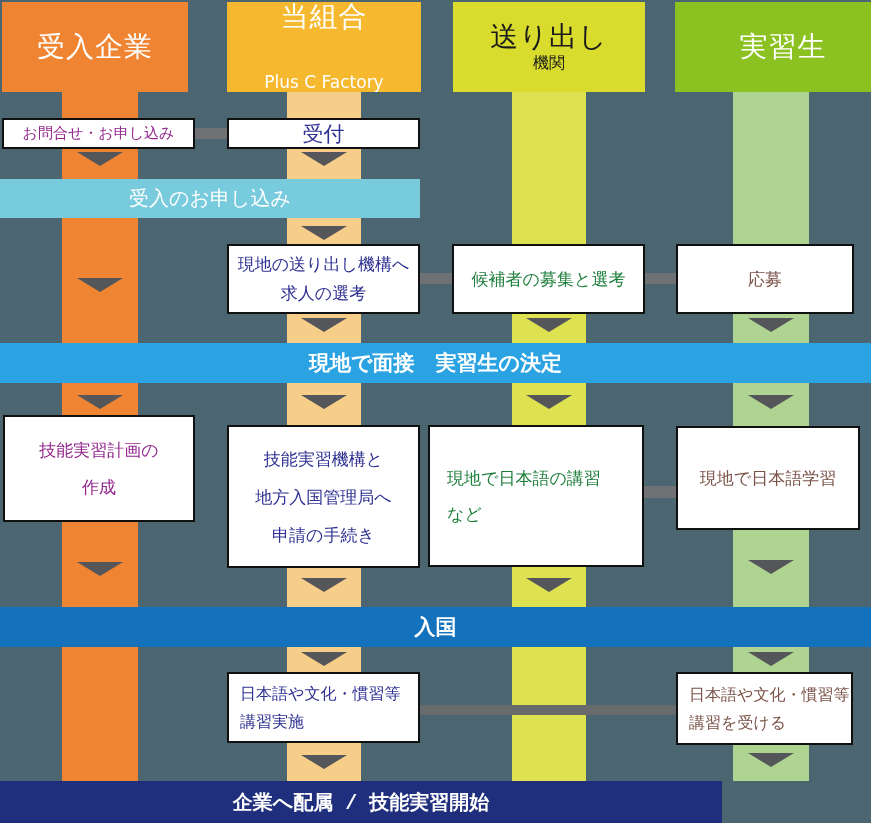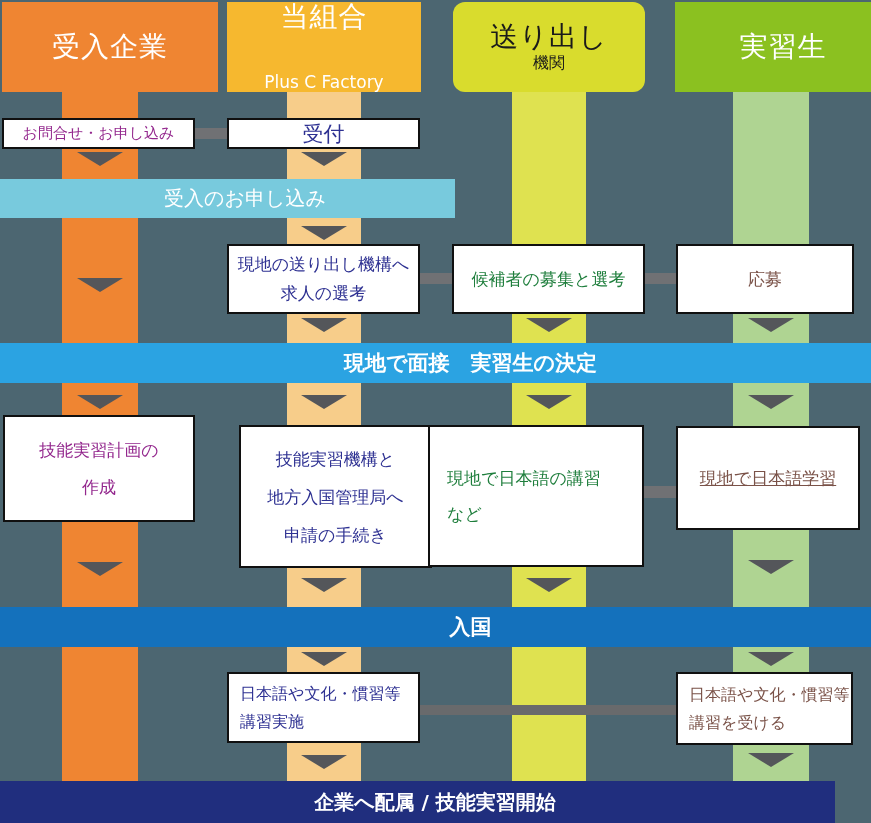--- a/index.html
+++ b/index.html
@@ -12,59 +12,59 @@
   html,body{margin:0;padding:0;}
   body{background:var(--bg);font-family:"DejaVu Sans","Liberation Sans",sans-serif;}
   #stage{position:relative;width:871px;height:823px;background:var(--bg);overflow:hidden;}
 
   
   .hdr{position:absolute;top:2px;height:90px;display:flex;flex-direction:column;
        align-items:center;justify-content:center;color:#ffffff;line-height:1.15;}
   .hdr .t{font-size:28px;letter-spacing:1px;}
   .hdr .s{font-size:17px;margin-top:1px;}
   .hdr .s:empty{display:none;}
-  #hdr1{left:2px;width:216px;background:var(--col1);}
+  #hdr1{left:2px;width:186px;background:var(--col1);}
   #hdr2{left:227px;width:194px;background:var(--col2);gap:39px;}
-  #hdr3{left:453px;width:192px;background:var(--col3);color:var(--hdrdark);border-radius:12px;}
+  #hdr3{left:453px;width:192px;background:var(--col3);color:var(--hdrdark);}
   #hdr3 .s{font-size:16px;}
   #hdr4{left:675px;width:216px;background:var(--col4);}
 
   
   .vband{position:absolute;top:92px;height:689px;}
   #vb1{left:62px;width:76px;background:var(--col1band);}
   #vb2{left:287px;width:74px;background:var(--col2band);}
   #vb3{left:512px;width:74px;background:var(--col3band);}
   #vb4{left:733px;width:76px;background:var(--col4band);}
 
   
   .hband{position:absolute;left:0;display:flex;align-items:center;justify-content:center;
-         color:#ffffff;z-index:3;padding-left:35px;}
+         color:#ffffff;z-index:3;}
   #band-application{top:179px;width:420px;height:39px;background:var(--band1);
                     font-size:20px;font-weight:500;}
   #band-interview{top:343px;width:871px;height:40px;background:var(--band2);
                   font-size:21px;font-weight:bold;}
   #band-entry{top:607px;width:871px;height:40px;background:var(--band3);
               font-size:21px;font-weight:bold;font-family:Liberation Mono, monospace;}
-  #band-assignment{top:781px;width:800px;height:42px;background:var(--band4);
-                   font-size:20px;font-weight:bold;}
+  #band-assignment{top:781px;width:722px;height:42px;background:var(--band4);
+                   font-size:20px;font-weight:bold;font-family:Liberation Mono, monospace;}
 
   
   .fbox{position:absolute;background:#ffffff;border:2px solid var(--boxborder);
         box-sizing:border-box;display:flex;flex-direction:column;justify-content:center;
         align-items:center;text-align:center;font-size:17px;z-index:4;}
   #box-inquiry{left:2px;top:118px;width:193px;height:31px;font-size:15px;color:var(--purple);}
   #box-reception{left:227px;top:118px;width:193px;height:31px;font-size:21px;color:var(--navy);}
   #box-job-selection{left:227px;top:244px;width:193px;height:70px;color:var(--navy);line-height:29px;}
   #box-candidate{left:452px;top:244px;width:193px;height:70px;color:var(--green);}
   #box-apply{left:676px;top:244px;width:178px;height:70px;color:var(--brown);}
   #box-training-plan{left:3px;top:415px;width:192px;height:107px;color:var(--purple);line-height:37px;}
-  #box-procedure{left:227px;top:425px;width:193px;height:143px;color:var(--navy);line-height:38px;margin-left:12px;}
+  #box-procedure{left:227px;top:425px;width:193px;height:143px;color:var(--navy);line-height:38px;}
   #box-local-course{left:428px;top:425px;width:216px;height:142px;color:var(--green);
                     line-height:36px;align-items:flex-start;text-align:left;padding-left:17px;}
-  #box-local-study{left:676px;top:426px;width:184px;height:104px;color:var(--brown);text-decoration:underline;}
+  #box-local-study{left:676px;top:426px;width:184px;height:104px;color:var(--brown);}
   #box-course-conduct{left:227px;top:672px;width:193px;height:71px;color:var(--navy);
                       font-size:16px;line-height:28px;align-items:flex-start;text-align:left;padding-left:11px;}
   #box-course-receive{left:676px;top:672px;width:177px;height:73px;color:var(--brown);
                       font-size:16px;line-height:28px;align-items:flex-start;text-align:left;padding-left:11px;}
 
   
   .stub{position:absolute;background:var(--stub);z-index:2;}
   #stub-1{left:195px;top:128px;width:32px;height:11px;}
   #stub-2{left:420px;top:273px;width:32px;height:11px;}
   #stub-3{left:645px;top:273px;width:31px;height:11px;}

